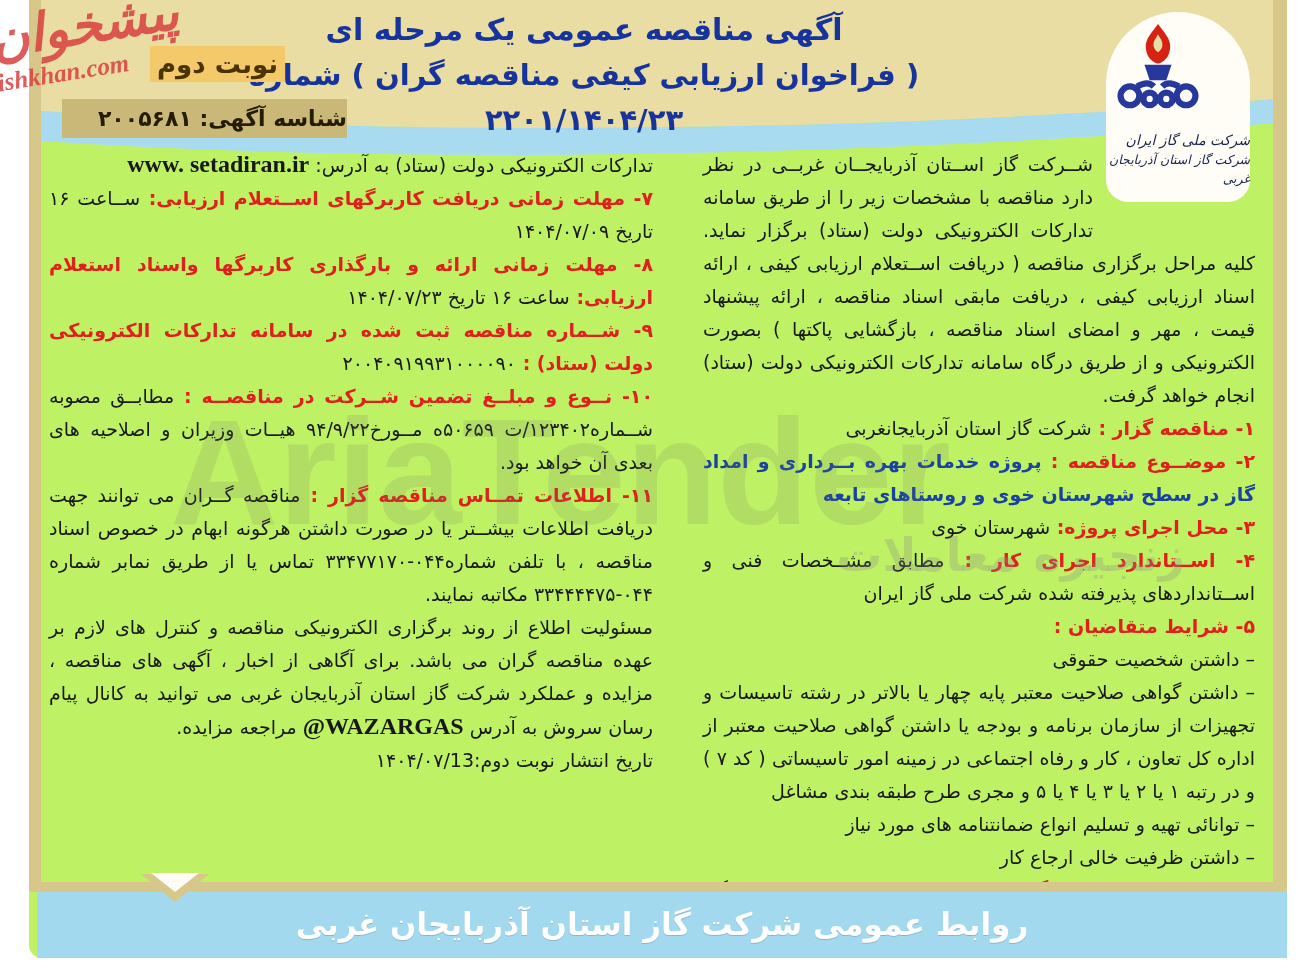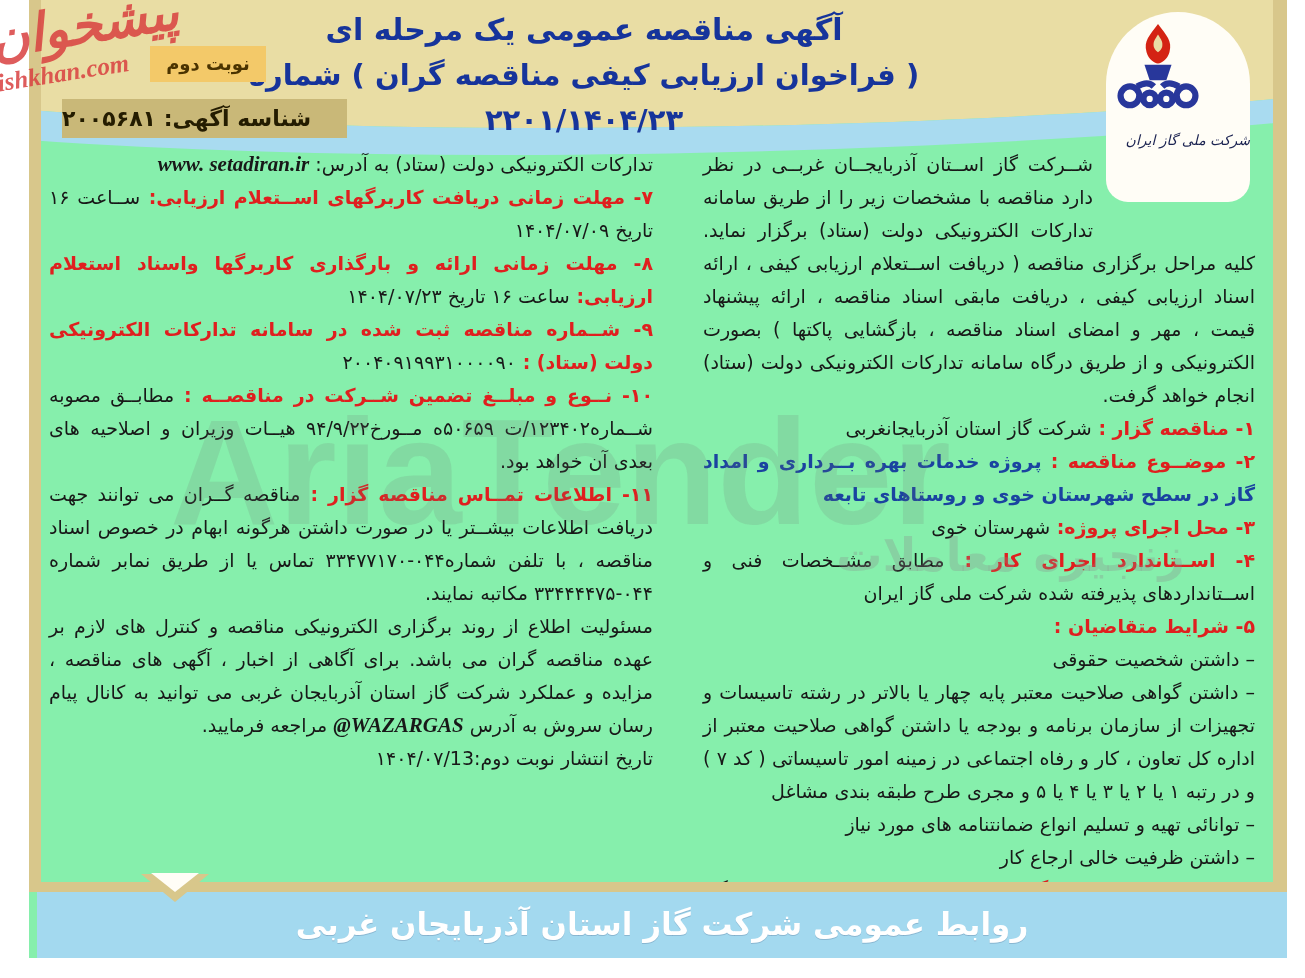--- a/index.html
+++ b/index.html
@@ -1,59 +1,59 @@
 <!DOCTYPE html>
 <html lang="fa"><head>
 <meta charset="utf-8">
 <style>
   * { margin:0; padding:0; box-sizing:border-box; }
   body { background:#ffffff; font-family:"DejaVu Sans", sans-serif; }
   .page { position:relative; width:1305px; height:978px; background:#ffffff; overflow:hidden; }
 
-  .ad { position:absolute; left:29px; top:0; width:1258px; height:958px; background:#86efac; }
+  .ad { position:absolute; left:29px; top:0; width:1258px; height:958px; background:#bef264;border-radius:13px; }
 
   
   .border-left  { position:absolute; left:0; top:0; bottom:66px; width:12px; background:#d8c78b; z-index:4; }
   .border-right { position:absolute; right:0; top:0; bottom:66px; width:14px; background:#d8c78b; z-index:4; }
   .border-bottom{ position:absolute; left:0; right:0; bottom:66px; height:10px; background:#d8c78b; z-index:4; }
 
   .header-bg { position:absolute; left:0; right:0; top:0; height:92px; background:#e9dda4; z-index:0; }
   .wave-svg  { position:absolute; left:0; top:88px; width:1258px; height:80px; z-index:1; }
 
   .title-wrap { position:absolute; left:210px; width:690px; top:6px; z-index:2;
                 text-align:center; color:#16349b; font-weight:bold; direction:rtl; }
   .title-l1 { font-size:30px; line-height:47px; }
   .title-l2 { font-size:29px; line-height:45px; }
 
-  .badge-round { position:absolute; left:121px; top:46px; width:116px; height:36px; z-index:6;
-                 background:#f3c969; color:#4a3300; font-size:18px; font-weight:bold;
+  .badge-round { position:absolute; left:121px; top:46px; width:135px; height:36px; z-index:6;
+                 background:#f3c969; color:#4a3300; font-size:26px; font-weight:bold;
                  text-align:center; line-height:36px; direction:rtl; }
   .badge-id { position:absolute; left:33px; top:99px; width:285px; height:39px; z-index:6;
               background:#c9b878; color:#241c00; font-size:22px; font-weight:bold;
-              text-align:left; line-height:39px; direction:rtl; }
+              text-align:right; line-height:39px; direction:rtl; }
 
   
   .cartouche { position:absolute; left:1077px; top:12px; width:144px; height:190px; z-index:3;
                background:#fffdf6; border-radius:72px 72px 22px 22px; }
   .cartouche svg { margin-top:10px; }
   .logo-cap { direction:rtl; color:#1a2250; font-family:"DejaVu Serif", serif; font-style:italic; }
   .logo-cap1 { font-size:14px; line-height:20px; }
   .logo-cap2 { font-size:12.5px; line-height:19px; }
 
   
   .col { position:absolute; top:148px; z-index:2; direction:rtl; text-align:justify;
          color:#181818; font-size:19px; line-height:33px; }
   .col-right { right:32px;  width:552px; }
   .col-left  { left:20px;   width:604px; }
   .para { margin:0; }
   .lbl  { font-weight:bold; color:#e01f1f; }
   .lbl.black { color:#181818; }
   .txt-blue { font-weight:bold; color:#1a43a0; }
-  .url { font-family:"Liberation Serif", serif; font-weight:bold; font-size:21px;
-         direction:ltr; unicode-bidi:isolate;font-style:italic; }
+  .url { font-family:"Liberation Serif", serif; font-weight:bold; font-size:24px;
+         direction:ltr; unicode-bidi:isolate; }
   .logo-spacer { float:right; width:162px; height:70px; }
 
   
   .footer { position:absolute; left:0; right:0; bottom:0; height:66px; background:#a3d9ef; z-index:3;
             color:#ffffff; font-weight:bold; font-size:31px; line-height:64px;
             text-align:center; direction:rtl; letter-spacing:1px;
             text-shadow:0 1px 0 rgba(120,160,190,.6);margin-left:8px; }
   .notch-outer { position:absolute; bottom:56px; left:112px; width:0; height:0; z-index:5;
                  border-left:34px solid transparent; border-right:34px solid transparent;
                  border-top:28px solid #d8c78b; }
@@ -105,20 +105,21 @@
         <g fill="none" stroke="#28379b" stroke-width="6">
           <circle cx="23" cy="71" r="9"></circle>
           <circle cx="77" cy="71" r="9"></circle>
           <circle cx="42" cy="74" r="6"></circle>
           <circle cx="58" cy="74" r="6"></circle>
           <path d="M30,62 Q40,56 46,62"></path>
           <path d="M70,62 Q60,56 54,62"></path>
         </g>
       </svg>
       <div class="logo-cap logo-cap1">شرکت ملی گاز ایران</div>
+      <div class="logo-cap logo-cap2">شرکت گاز استان آذربایجان غربی</div>
     </div>
 
     <div id="right-col" class="col col-right">
         <div class="para"><span class="logo-spacer"></span><span>شــرکت گاز اســتان آذربایجــان غربــی در نظر دارد مناقصه با مشخصات زیر را از طریق سامانه تدارکات الکترونیکی دولت (ستاد) برگزار نماید. کلیه مراحل برگزاری مناقصه ( دریافت اســتعلام ارزیابی کیفی ، ارائه اسناد ارزیابی کیفی ،  دریافت مابقی اسناد مناقصه ، ارائه پیشنهاد قیمت ، مهر و امضای اسناد مناقصه ، بازگشایی پاکتها ) بصورت الکترونیکی و از طریق درگاه سامانه تدارکات الکترونیکی دولت (ستاد) انجام خواهد گرفت.</span></div>
         <div class="para"><span class="lbl">۱- مناقصه گزار : </span><span>شرکت گاز استان آذربایجانغربی</span></div>
         <div class="para"><span class="lbl">۲- موضــوع مناقصه : </span><span class="txt-blue">پروژه خدمات بهره بــرداری و امداد گاز در سطح  شهرستان خوی و روستاهای تابعه</span></div>
         <div class="para"><span class="lbl">۳- محل اجرای پروژه: </span><span>شهرستان خوی</span></div>
         <div class="para"><span class="lbl">۴- اســتاندارد اجرای کار : </span><span>مطابق مشــخصات فنی و اســتانداردهای پذیرفته شده شرکت ملی گاز ایران</span></div>
         <div class="para"><span class="lbl">۵- شرایط متقاضیان : </span></div>
         <div class="para"><span>– داشتن شخصیت حقوقی</span></div>
@@ -127,21 +128,21 @@
         <div class="para"><span>– داشتن ظرفیت خالی ارجاع کار</span></div>
         <div class="para"><span class="lbl">۶- نحوه دریافت کاربرگهای استعلام ارزیابی: </span><span>از طریق درگاه سامانه</span></div>
       </div>
     <div id="left-col" class="col col-left">
         <div class="para"><span>تدارکات الکترونیکی دولت (ستاد) به آدرس: </span><span class="url">www. setadiran.ir</span></div>
         <div class="para"><span class="lbl">۷- مهلت زمانی دریافت کاربرگهای  اســتعلام ارزیابی: </span><span>ســاعت ۱۶ تاریخ  ۱۴۰۴/۰۷/۰۹</span></div>
         <div class="para"><span class="lbl">۸- مهلت زمانی ارائه و بارگذاری کاربرگها واسناد استعلام ارزیابی: </span><span>ساعت ۱۶ تاریخ ۱۴۰۴/۰۷/۲۳</span></div>
         <div class="para"><span class="lbl">۹- شــماره مناقصه ثبت شده در  سامانه تدارکات الکترونیکی دولت (ستاد) : </span><span>۲۰۰۴۰۹۱۹۹۳۱۰۰۰۰۹۰</span></div>
         <div class="para"><span class="lbl">۱۰- نــوع و مبلــغ تضمین شــرکت در مناقصــه : </span><span>مطابــق مصوبه شــماره۱۲۳۴۰۲/ت ۵۰۶۵۹ه  مــورخ۹۴/۹/۲۲ هیــات وزیران و اصلاحیه های بعدی آن  خواهد بود.</span></div>
         <div class="para"><span class="lbl">۱۱- اطلاعات تمــاس مناقصه گزار : </span><span>مناقصه گــران می توانند جهت دریافت اطلاعات بیشــتر یا در صورت داشتن هرگونه ابهام در خصوص اسناد مناقصه ، با تلفن شماره۰۴۴-۳۳۴۷۷۱۷۰ تماس یا از طریق نمابر شماره ۰۴۴-۳۳۴۴۴۴۷۵  مکاتبه نمایند.</span></div>
-        <div class="para"><span>مسئولیت اطلاع از روند برگزاری الکترونیکی مناقصه و کنترل های لازم بر عهده مناقصه گران می باشد. برای آگاهی از اخبار ،  آگهی های مناقصه ، مزایده و عملکرد شرکت گاز استان آذربایجان غربی می توانید به کانال پیام رسان سروش به آدرس </span><span class="url">@WAZARGAS</span><span> مراجعه فرمایید.</span></div>
+        <div class="para"><span>مسئولیت اطلاع از روند برگزاری الکترونیکی مناقصه و کنترل های لازم بر عهده مناقصه گران می باشد. برای آگاهی از اخبار ،  آگهی های مناقصه ، مزایده و عملکرد شرکت گاز استان آذربایجان غربی می توانید به کانال پیام رسان سروش به آدرس </span><span class="url">@WAZARGAS</span><span> مراجعه مزایده.</span></div>
         <div class="para"><span>تاریخ انتشار نوبت دوم:۱۴۰۴/۰۷/13</span></div>
       </div>
 
     <div class="border-left"></div>
     <div class="border-right"></div>
     <div class="border-bottom"></div>
     <div class="notch-outer"></div>
     <div class="notch-inner"></div>
 
     <div class="footer">روابط عمومی شرکت گاز استان آذربایجان غربی</div>

